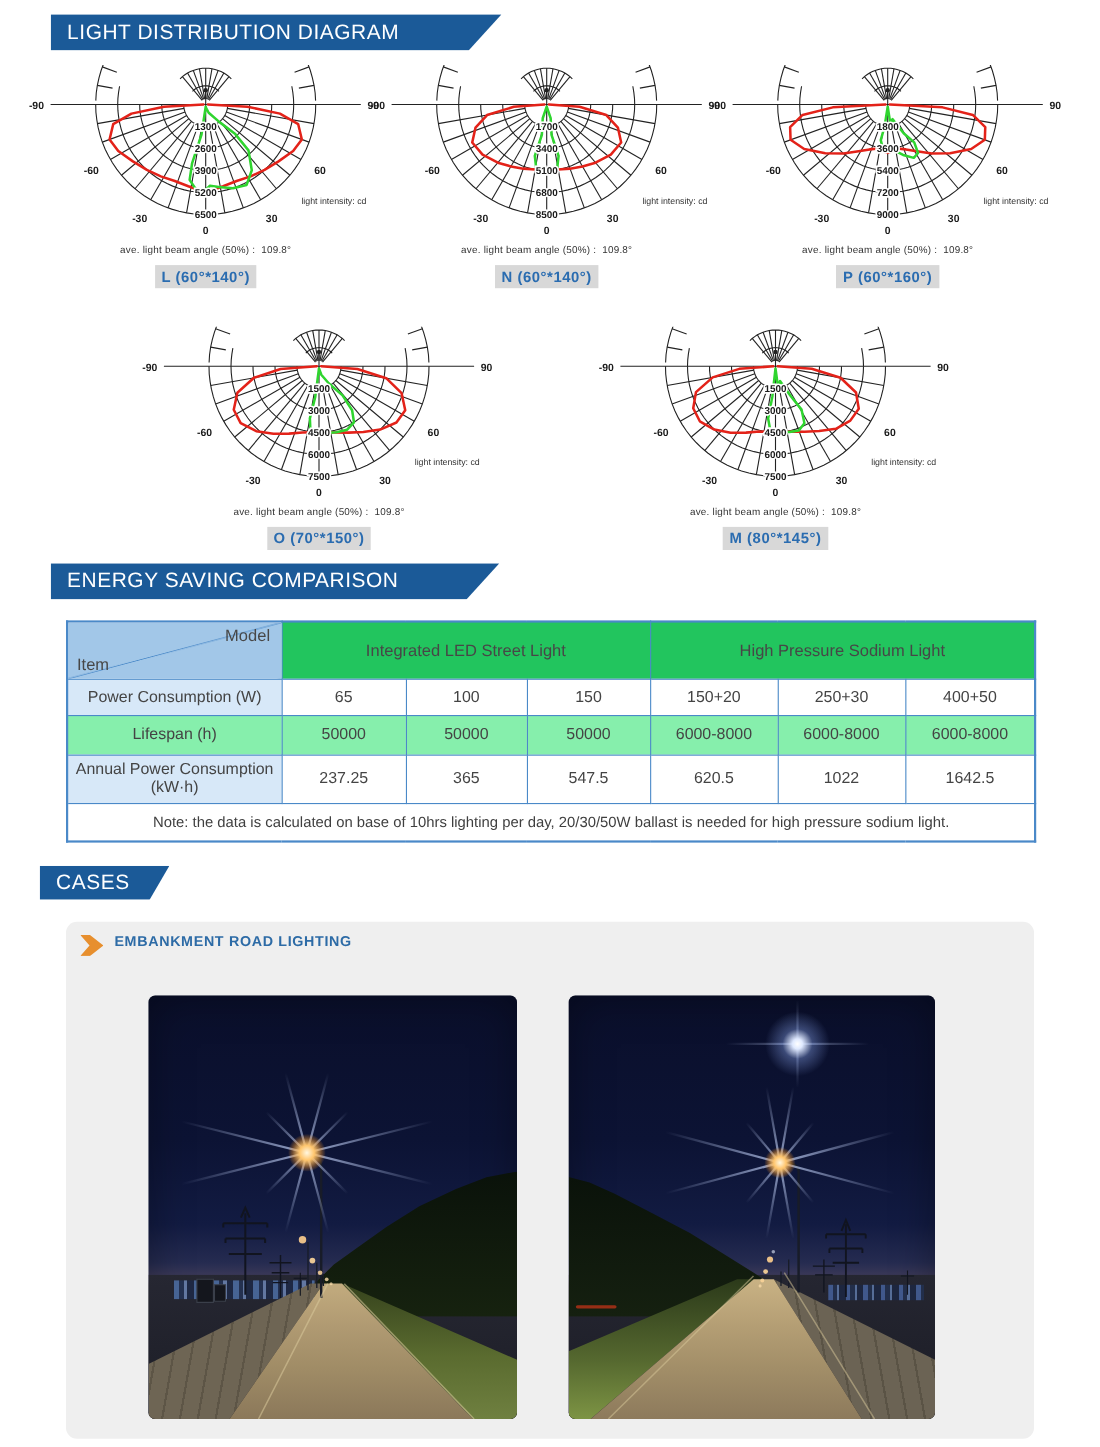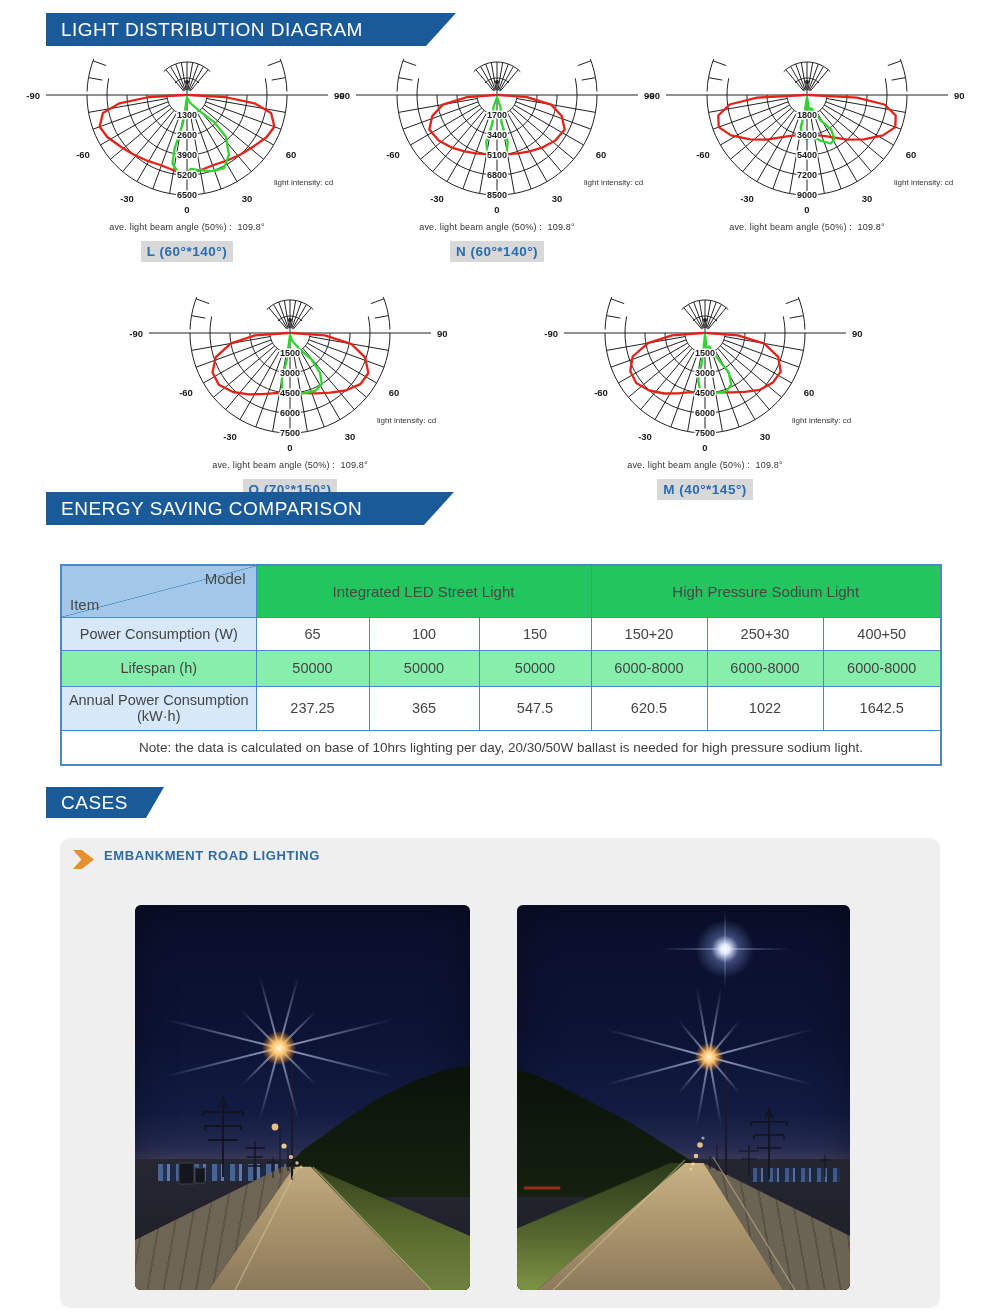--- a/index.html
+++ b/index.html
@@ -256,20 +256,21 @@
         <text x="115" y="143" font-size="9.5" text-anchor="middle" fill="#1a1a1a" font-weight="bold">-30</text>
         <text x="175" y="154" font-size="9.5" text-anchor="middle" fill="#1a1a1a" font-weight="bold">0</text>
         <text x="235" y="143" font-size="9.5" text-anchor="middle" fill="#1a1a1a" font-weight="bold">30</text>
         <text x="279" y="99" font-size="9.5" text-anchor="middle" fill="#1a1a1a" font-weight="bold">60</text>
         <text x="322" y="40" font-size="9.5" text-anchor="start" fill="#1a1a1a" font-weight="bold">90</text>
         <text x="262" y="126" font-size="8" text-anchor="start" fill="#333">light intensity:  cd</text>
       </svg>
     <div class="beamcap">
       <span>ave. light beam angle  (50%)  :</span>&nbsp;&nbsp;<span>109.8°</span>
     </div>
+    <div class="badgewrap"><span class="badge">P  (60°*160°)</span></div>
   </div>
 
   <div class="diagram" style="left:115px;top:297px;">
     <svg class="polarsvg" width="350" height="158" viewBox="0 0 350 158">
         <polyline points="34.0,36.0 316.0,36.0" fill="none" stroke="#222" stroke-width="1"></polyline>
         <polyline points="175.0,24.0 175.0,136.0" fill="none" stroke="#222" stroke-width="1"></polyline>
         <circle cx="175" cy="23" r="2" fill="#222"></circle>
         <polyline points="171.5,55.7 157.6,134.5" fill="none" stroke="#222" stroke-width="1"></polyline>
         <polyline points="168.2,54.8 140.8,130.0" fill="none" stroke="#222" stroke-width="1"></polyline>
         <polyline points="165.0,53.3 125.0,122.6" fill="none" stroke="#222" stroke-width="1"></polyline>
@@ -389,24 +390,24 @@
         <text x="115" y="143" font-size="9.5" text-anchor="middle" fill="#1a1a1a" font-weight="bold">-30</text>
         <text x="175" y="154" font-size="9.5" text-anchor="middle" fill="#1a1a1a" font-weight="bold">0</text>
         <text x="235" y="143" font-size="9.5" text-anchor="middle" fill="#1a1a1a" font-weight="bold">30</text>
         <text x="279" y="99" font-size="9.5" text-anchor="middle" fill="#1a1a1a" font-weight="bold">60</text>
         <text x="322" y="40" font-size="9.5" text-anchor="start" fill="#1a1a1a" font-weight="bold">90</text>
         <text x="262" y="126" font-size="8" text-anchor="start" fill="#333">light intensity:  cd</text>
       </svg>
     <div class="beamcap">
       <span>ave. light beam angle  (50%)  :</span>&nbsp;&nbsp;<span>109.8°</span>
     </div>
-    <div class="badgewrap"><span class="badge">M  (40°*145°)</span></div>
-  </div>
-
-  <div class="banner" style="left:46px;top:492px;width:408px;height:33px;">
+    <div class="badgewrap"><span class="badge">M  (80°*145°)</span></div>
+  </div>
+
+  <div class="banner" style="left:46px;top:512px;width:408px;height:33px;">
     <span>ENERGY SAVING COMPARISON</span>
   </div>
 
   <table class="cmp">
     <colgroup>
       <col style="width:195px">
         <col style="width:113px">
         <col style="width:110px">
         <col style="width:112px">
       <col style="width:116px">
@@ -448,21 +449,21 @@
       <td>620.5</td>
       <td>1022</td>
       <td>1642.5</td>
     </tr>
     <tr class="noterow" style="height:35px;">
       <td colspan="7">Note: the data is calculated on base of 10hrs lighting per day, 20/30/50W ballast is needed for high pressure sodium light.</td>
     </tr>
   </tbody>
     </table>
 
-  <div class="banner small" style="left:46px;top:787px;width:118px;height:31px;">
+  <div class="banner small" style="left:36px;top:787px;width:118px;height:31px;">
     <span>CASES</span>
   </div>
 
   <div class="cases-panel">
     <div class="case-arrow"></div>
     <div class="case-title">EMBANKMENT ROAD LIGHTING</div>
 
     <div class="photo" style="left:75px;">
       <div class="layer" style="top:66%;background:linear-gradient(180deg,#262732,#1c1d26);"></div>
       <div class="city" style="left:7%;top:67.2%;width:38%;height:4.6%;

